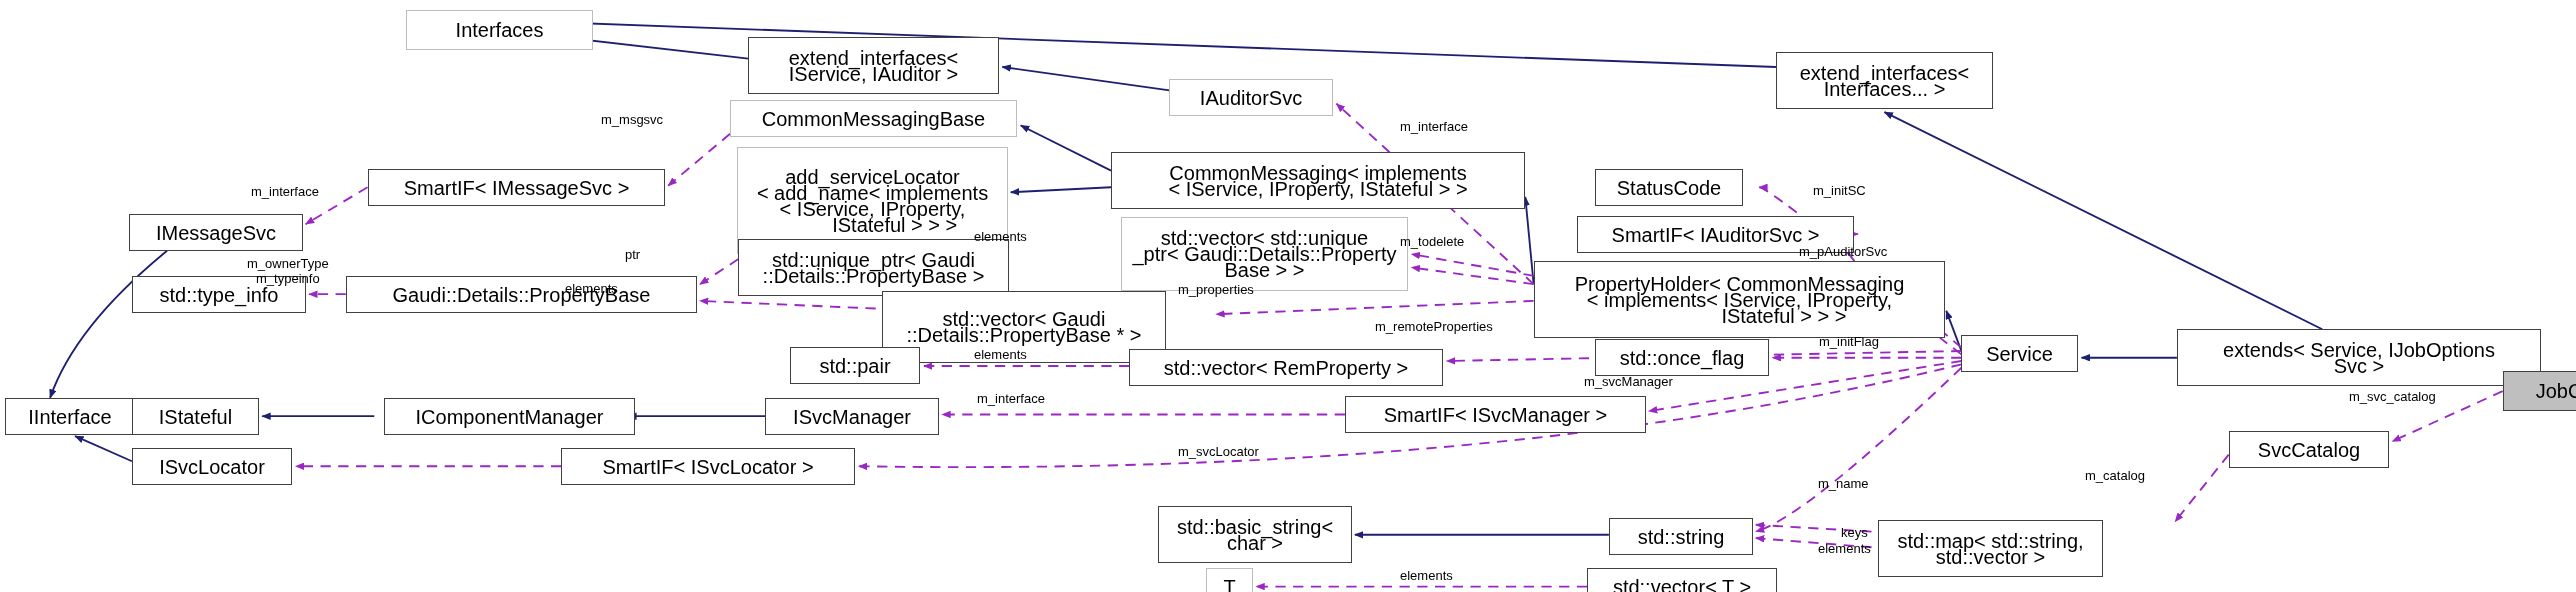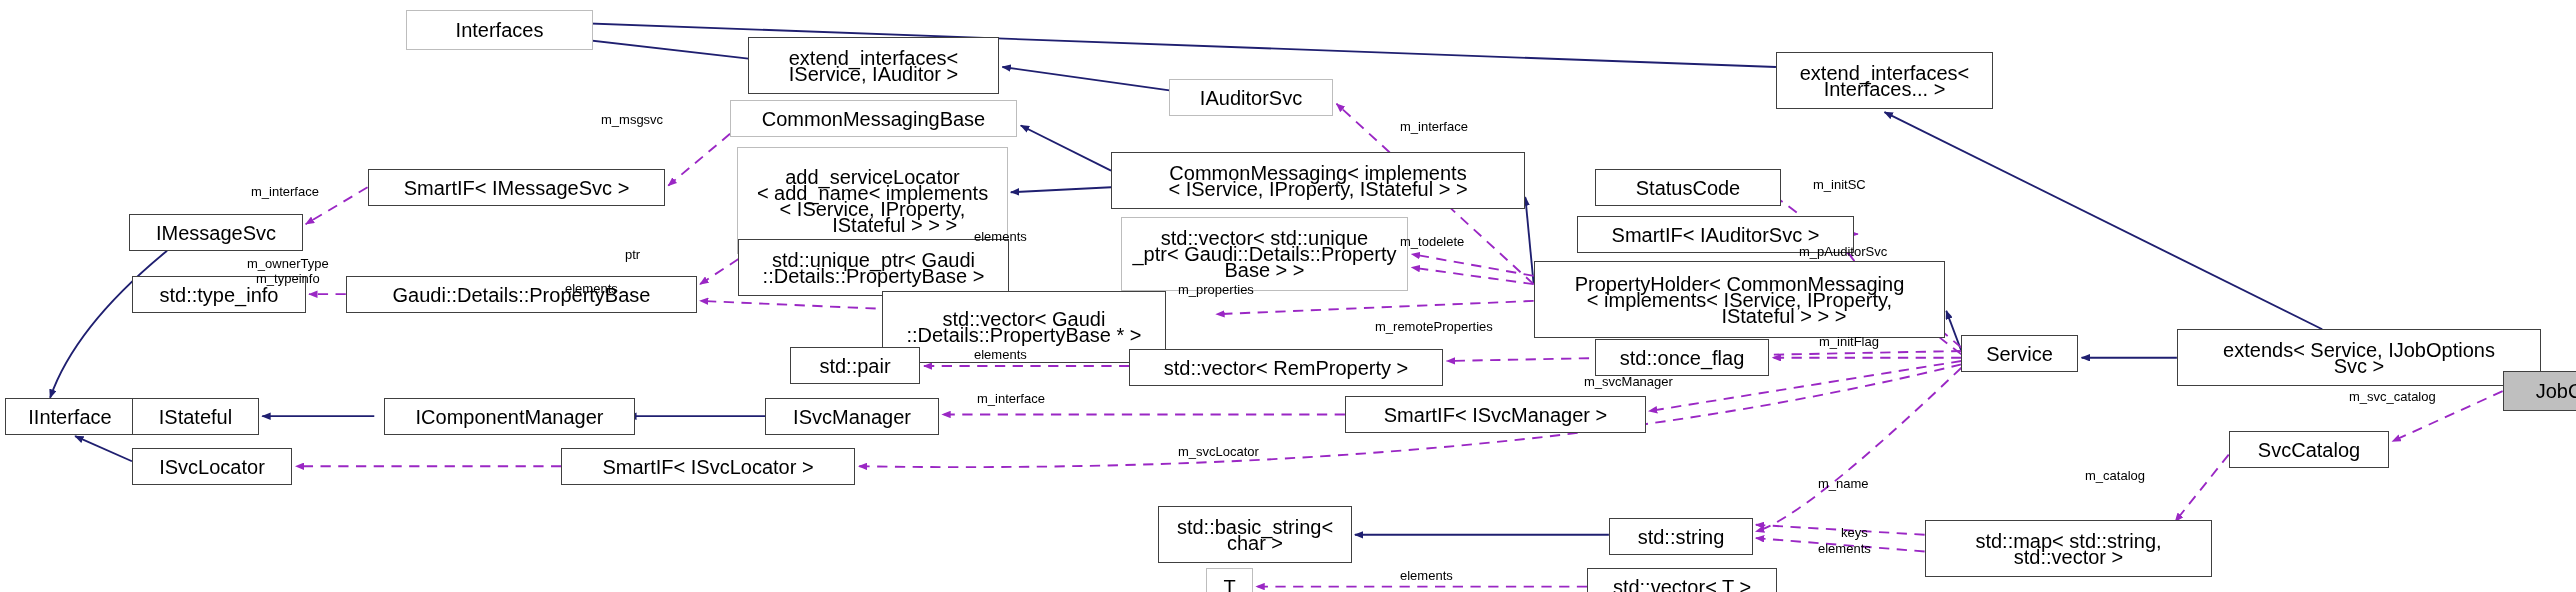--- a/index.html
+++ b/index.html
@@ -110,21 +110,21 @@
 Interfaces... &gt;</div>
       <div class="node plain" style="left: 1169px; top: 79px; width: 164px; height: 37px;">IAuditorSvc</div>
       <div class="node plain" style="left: 730px; top: 100px; width: 287px; height: 37px;">CommonMessagingBase</div>
       <div class="node bold" style="left: 1111px; top: 152px; width: 414px; height: 57px;">CommonMessaging&lt; implements
 &lt; IService, IProperty, IStateful &gt; &gt;</div>
       <div class="node plain" style="left: 737px; top: 147px; width: 271px; height: 107px;">add_serviceLocator
 &lt; add_name&lt; implements
 &lt; IService, IProperty,
         IStateful &gt; &gt; &gt;</div>
       <div class="node bold" style="left: 368px; top: 169px; width: 297px; height: 37px;">SmartIF&lt; IMessageSvc &gt;</div>
-      <div class="node bold" style="left: 1595px; top: 169px; width: 186px; height: 37px;">StatusCode</div>
+      <div class="node bold" style="left: 1595px; top: 169px; width: 148px; height: 37px;">StatusCode</div>
       <div class="node bold" style="left: 129px; top: 214px; width: 174px; height: 37px;">IMessageSvc</div>
       <div class="node bold" style="left: 1577px; top: 216px; width: 277px; height: 37px;">SmartIF&lt; IAuditorSvc &gt;</div>
       <div class="node plain" style="left: 1121px; top: 217px; width: 287px; height: 74px;">std::vector&lt; std::unique
 _ptr&lt; Gaudi::Details::Property
 Base &gt; &gt;</div>
       <div class="node bold" style="left: 132px; top: 276px; width: 174px; height: 37px;">std::type_info</div>
       <div class="node bold" style="left: 346px; top: 276px; width: 351px; height: 37px;">Gaudi::Details::PropertyBase</div>
       <div class="node bold" style="left: 738px; top: 239px; width: 271px; height: 57px;">std::unique_ptr&lt; Gaudi
 ::Details::PropertyBase &gt;</div>
       <div class="node bold" style="left: 1534px; top: 261px; width: 411px; height: 77px;">PropertyHolder&lt; CommonMessaging
@@ -140,33 +140,33 @@
       <div class="node bold" style="left: 1129px; top: 349px; width: 314px; height: 37px;">std::vector&lt; RemProperty &gt;</div>
       <div class="node current" style="left: 2503px; top: 371px; width: 200px; height: 40px;">JobOptionsSvc</div>
       <div class="node bold" style="left: 5px; top: 398px; width: 130px; height: 37px;">IInterface</div>
       <div class="node bold" style="left: 132px; top: 398px; width: 127px; height: 37px;">IStateful</div>
       <div class="node bold" style="left: 384px; top: 398px; width: 251px; height: 37px;">IComponentManager</div>
       <div class="node bold" style="left: 765px; top: 398px; width: 174px; height: 37px;">ISvcManager</div>
       <div class="node bold" style="left: 1345px; top: 396px; width: 301px; height: 37px;">SmartIF&lt; ISvcManager &gt;</div>
       <div class="node bold" style="left: 2229px; top: 431px; width: 160px; height: 37px;">SvcCatalog</div>
       <div class="node bold" style="left: 132px; top: 448px; width: 160px; height: 37px;">ISvcLocator</div>
       <div class="node bold" style="left: 561px; top: 448px; width: 294px; height: 37px;">SmartIF&lt; ISvcLocator &gt;</div>
-      <div class="node bold" style="left: 1925px; top: 520px; width: 287px; height: 57px;">std::map&lt; std::string,
+      <div class="node bold" style="left: 1878px; top: 520px; width: 225px; height: 57px;">std::map&lt; std::string,
 std::vector &gt;</div>
       <div class="node bold" style="left: 1158px; top: 506px; width: 194px; height: 57px;">std::basic_string&lt;
 char &gt;</div>
       <div class="node bold" style="left: 1609px; top: 518px; width: 144px; height: 37px;">std::string</div>
       <div class="node plain" style="left: 1206px; top: 568px; width: 47px; height: 37px;">T</div>
       <div class="node bold" style="left: 1587px; top: 568px; width: 190px; height: 37px;">std::vector&lt; T &gt;</div>
     </div>
   <div id="labels">
       <div class="elabel" style="left: 601px; top: 112px;">m_msgsvc</div>
       <div class="elabel" style="left: 251px; top: 184px;">m_interface</div>
       <div class="elabel" style="left: 1400px; top: 119px;">m_interface</div>
-      <div class="elabel" style="left: 1813px; top: 177px;">m_initSC</div>
+      <div class="elabel" style="left: 1813px; top: 183px;">m_initSC</div>
       <div class="elabel" style="left: 1400px; top: 234px;">m_todelete</div>
       <div class="elabel" style="left: 1799px; top: 244px;">m_pAuditorSvc</div>
       <div class="elabel" style="left: 247px; top: 256px;">m_ownerType
 m_typeinfo</div>
       <div class="elabel" style="left: 625px; top: 247px;">ptr</div>
       <div class="elabel" style="left: 974px; top: 229px;">elements</div>
       <div class="elabel" style="left: 565px; top: 281px;">elements</div>
       <div class="elabel" style="left: 1178px; top: 282px;">m_properties</div>
       <div class="elabel" style="left: 1375px; top: 319px;">m_remoteProperties</div>
       <div class="elabel" style="left: 1819px; top: 334px;">m_initFlag</div>

